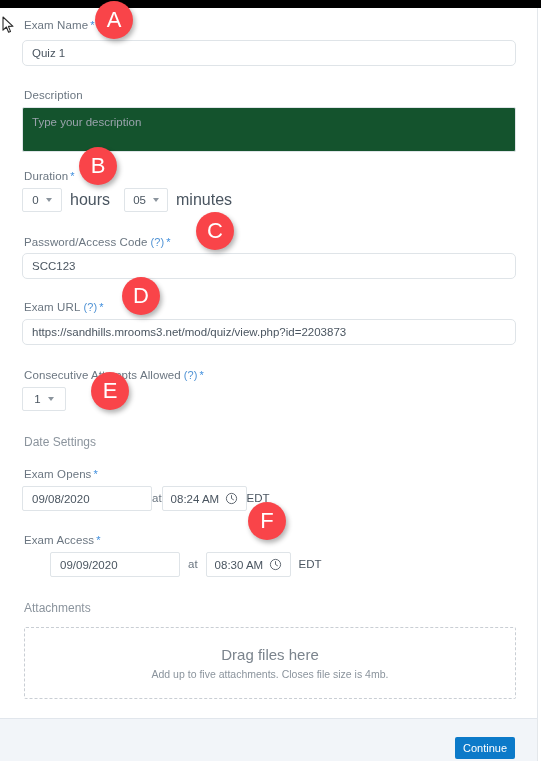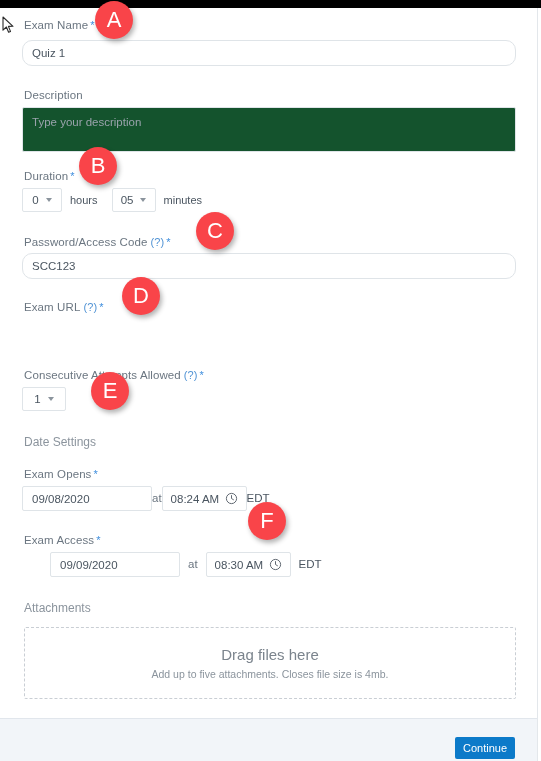--- a/index.html
+++ b/index.html
@@ -75,21 +75,21 @@
     font-size: 11px;
     margin-left: 3px;
     cursor: pointer;
   }
 
   .input {
     box-sizing: border-box;
     width: 494px;
     height: 26px;
     border: 1px solid #dfe4e8;
-    border-radius: 10px;
+    border-radius: 5px;
     background: #fff;
     color: #4a5560;
     font-family: "Liberation Sans", sans-serif;
     font-size: 11.5px;
     padding: 0 9px;
     line-height: 24px;
     outline: none;
   }
   .input::placeholder { color: #9aa3ac; }
 
@@ -126,21 +126,21 @@
     cursor: pointer;
   }
   .caret {
     width: 0; height: 0;
     border-left: 3.5px solid transparent;
     border-right: 3.5px solid transparent;
     border-top: 4px solid #8b949d;
   }
   .unit {
     color: #4a5560;
-    font-size: 11px;
+    font-size: 16px;
     line-height: 24px;
   }
 
   .section-title {
     color: #8b949d;
     font-size: 12px;
   }
 
   .date-input {
     box-sizing: border-box;
@@ -293,20 +293,21 @@
         <span>Password/Access Code</span><span class="help">(?)</span><span class="req">*</span>
       </div>
     </div>
     <input class="input" style="position: absolute; left: 22px; top: 245px;" value="SCC123">
 
     <div class="field" style="left:24px; top:292px;">
       <div class="label">
         <span>Exam URL</span><span class="help">(?)</span><span class="req">*</span>
       </div>
     </div>
+    <input class="input" style="position: absolute; left: 22px; top: 311px;" value="https://sandhills.mrooms3.net/mod/quiz/view.php?id=2203873">
 
     <div class="field" style="left:24px; top:360px;">
       <div class="label">
         <span>Consecutive Attempts Allowed</span><span class="help">(?)</span><span class="req">*</span>
       </div>
     </div>
     <div class="select" style="position:absolute; left:22px; top:379px; width:44px;">
       <span>1</span>
       <span class="caret"></span>
     </div>

